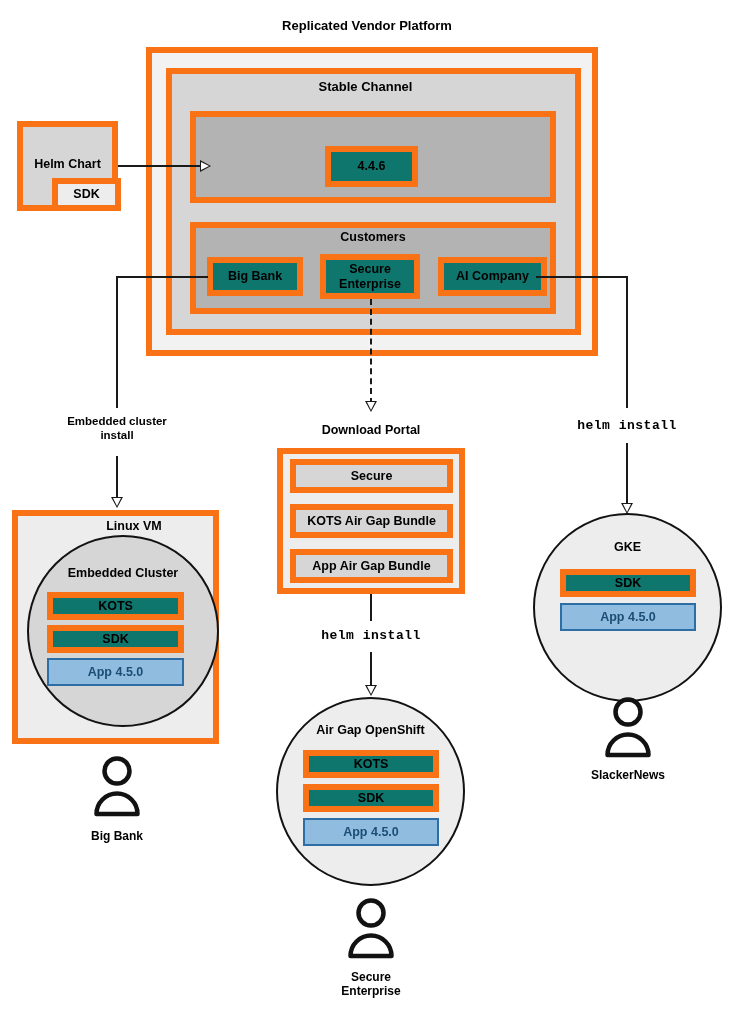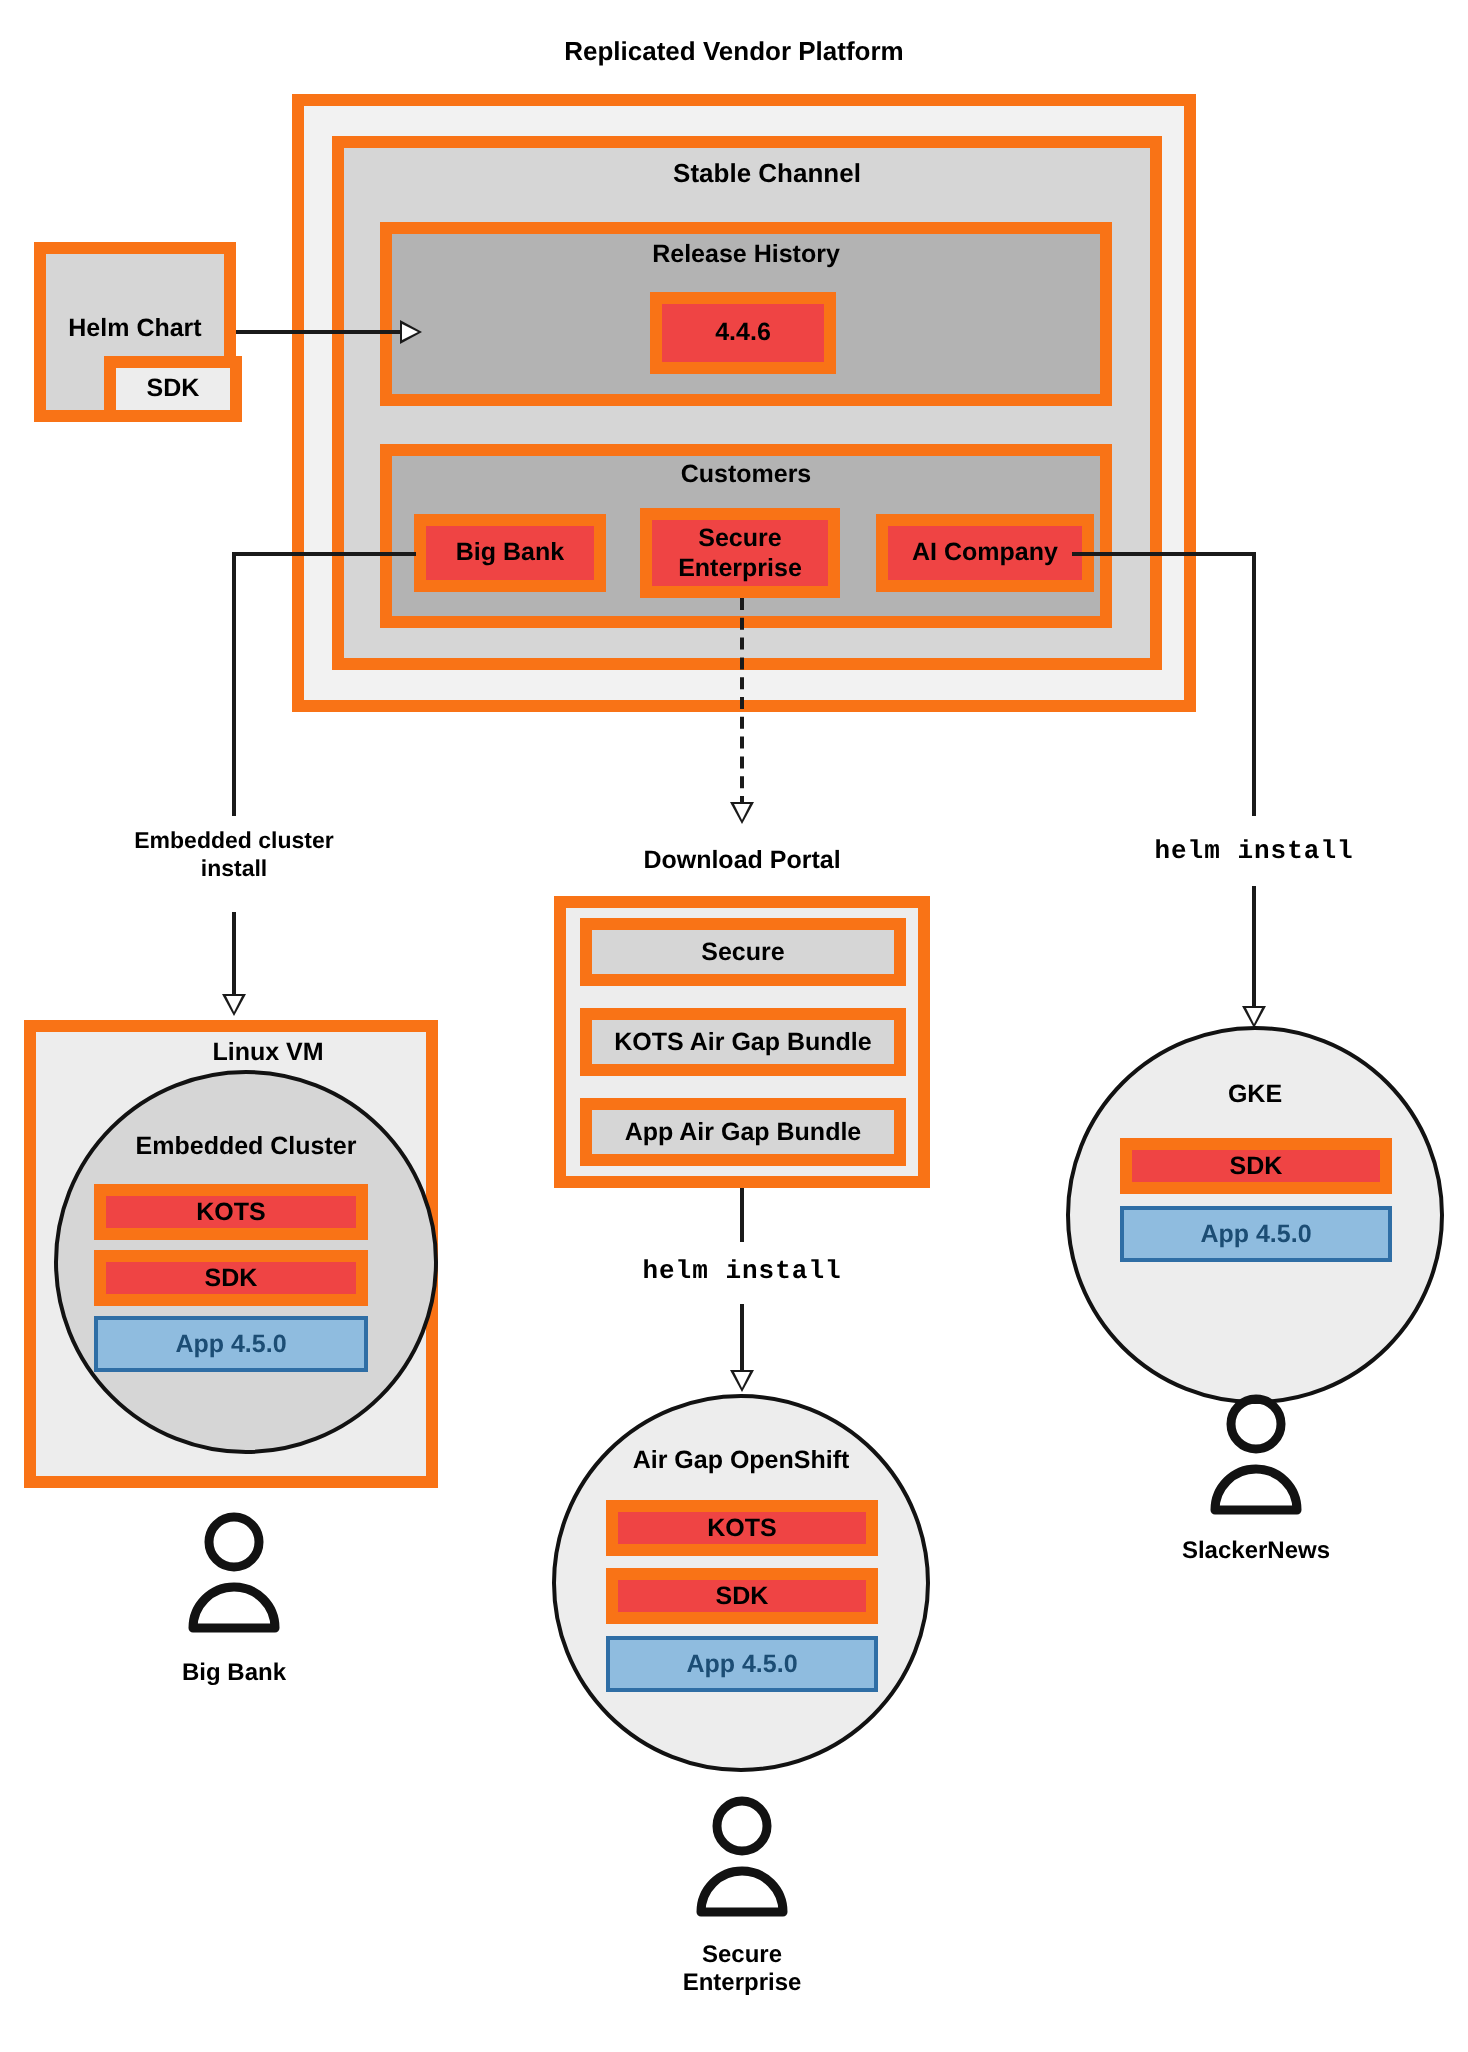--- a/index.html
+++ b/index.html
@@ -37,21 +37,21 @@
 
   
   .box {
     position: absolute;
     border: 6px solid #f97316;
     box-sizing: border-box;
   }
   .platform   { background: #f2f2f2; }
   .channel    { background: #d6d6d6; }
   .subgroup   { background: #b3b3b3; }
-  .whitebox   { background: #ef4444; }
+  .whitebox   { background: #0f766e; }
   .graybox    { background: #d6d6d6; }
   .lightbox   { background: #ededed; }
 
   .bluebox {
     background: #8fbcdf;
     border: 2px solid #2f6ea5;
     color: #1c4d74;
   }
 
   
@@ -134,24 +134,23 @@
 </head>
 <body>
 
 <div id="canvas">
 
   <div class="lbl" style="left:185px; top:18px; width:364px; font-size:13px;">Replicated Vendor Platform</div>
 
   <div class="box platform" style="left:146px; top:47px; width:452px; height:309px;"></div>
 
   <div class="box channel" style="left:166px; top:68px; width:415px; height:267px;"></div>
-  <div class="grouphdr" style="left:176px; top:79px; width:415px; font-size:13px;">Stable Channel</div>
+  <div class="grouphdr" style="left:158px; top:79px; width:415px; font-size:13px;">Stable Channel</div>
 
   <div class="box subgroup" style="left:190px; top:111px; width:366px; height:92px;"></div>
-  <div class="grouphdr" style="left:190px; top:120px; width:366px; font-size:12.5px;">Release History</div>
 
   <div class="box whitebox" style="left:325px; top:146px; width:93px; height:41px;">
     <span class="boxtext" style="font-size:12.5px;">4.4.6</span>
   </div>
 
   <div class="box subgroup" style="left:190px; top:222px; width:366px; height:92px;"></div>
   <div class="grouphdr" style="left:190px; top:230px; width:366px; font-size:12.5px;">Customers</div>
 
   <div class="box whitebox" style="left:207px; top:257px; width:96px; height:39px;">
     <span class="boxtext" style="font-size:12.5px;">Big Bank</span>

